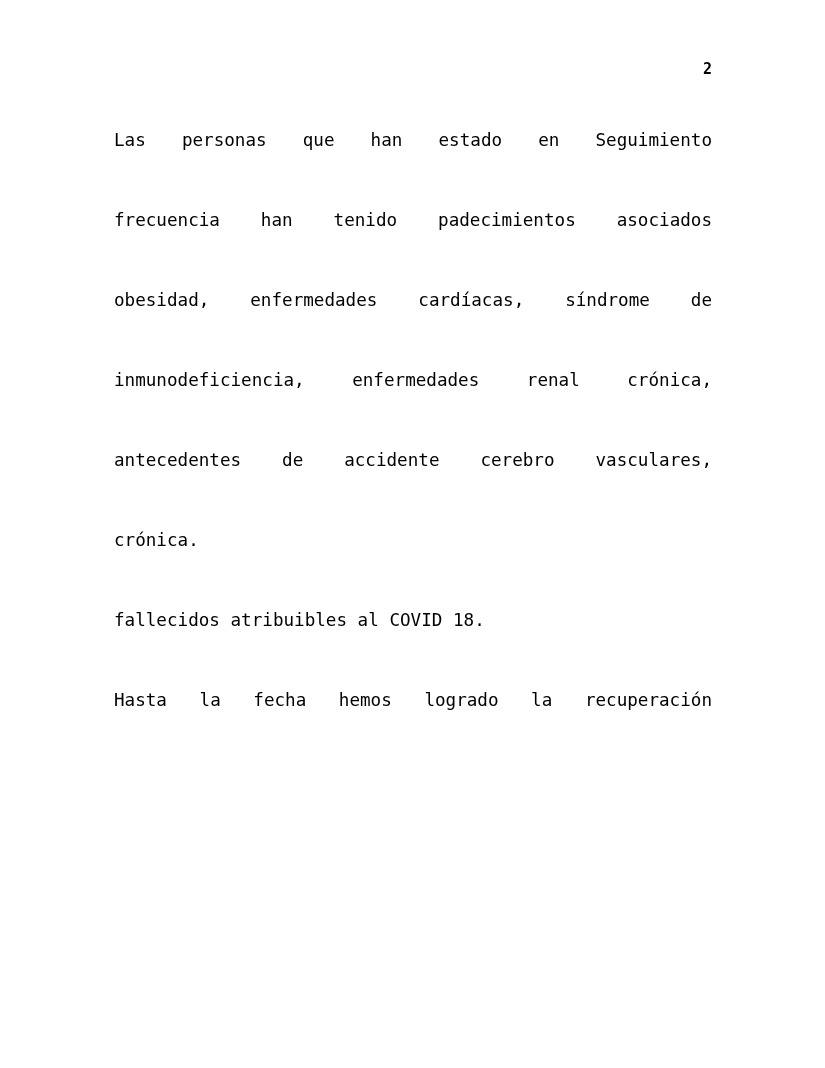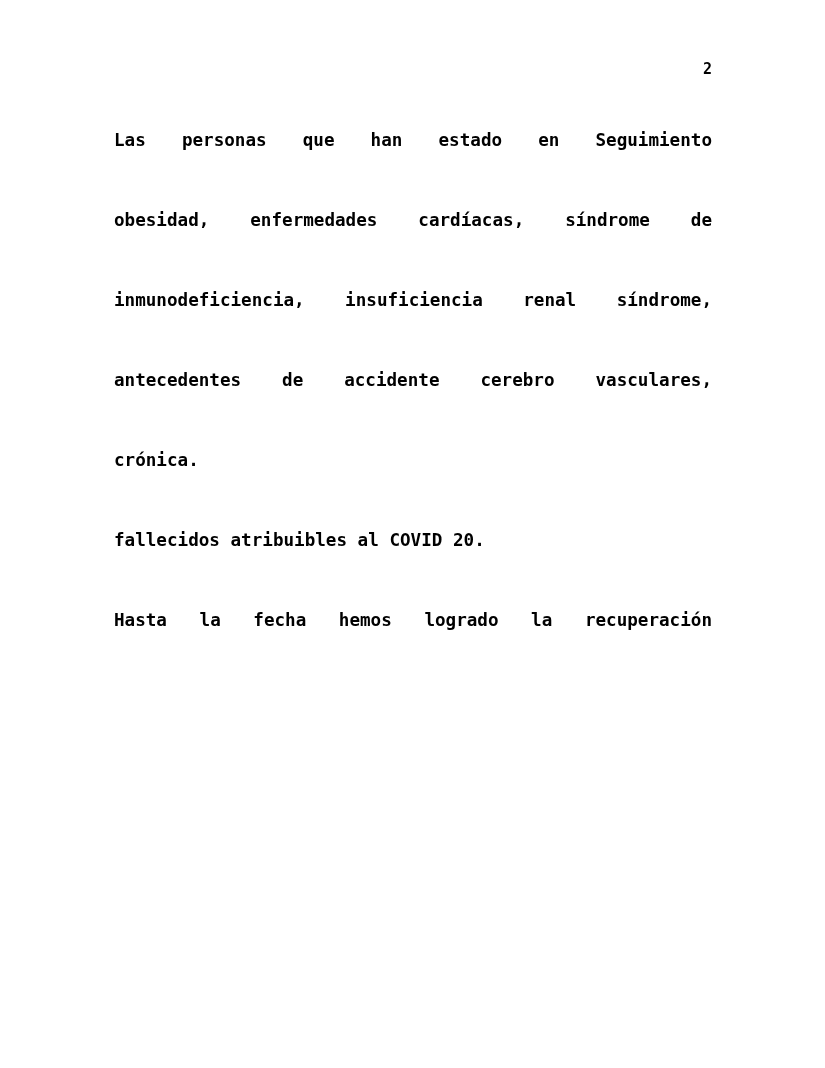--- a/index.html
+++ b/index.html
@@ -28,21 +28,21 @@
   }
   .content {
     position: absolute;
     left: 114px;
     top: 120px;
     width: 598px;
   }
   .para {
     font-family: "DejaVu Sans Mono", "Liberation Mono", monospace;
     font-size: 17.6px;
-    font-weight: bold;
+    font-weight: normal;
     line-height: 40px;
     text-align: justify;
     letter-spacing: 0px;
     margin: 0;
   }
   .para.spaced {
     margin-top: 40px;
   }
   
   .para .line {
@@ -62,28 +62,29 @@
 <body>
 
 <div class="page">
 
   <div class="page-number">2</div>
 
   <div class="content">
 
     <p class="para">
       <span class="line">Las personas que han estado en Seguimiento</span>
+      <span class="line">frecuencia han tenido padecimientos asociados</span>
       <span class="line">obesidad, enfermedades cardíacas, síndrome de</span>
-      <span class="line">inmunodeficiencia, insuficiencia renal síndrome,</span>
+      <span class="line">inmunodeficiencia, enfermedades renal crónica,</span>
       <span class="line">antecedentes de accidente cerebro vasculares,</span>
       <span class="line last">crónica.</span>
     </p>
 
     <p class="para spaced">
-      <span class="line last">fallecidos atribuibles al COVID 20.</span>
+      <span class="line last">fallecidos atribuibles al COVID 18.</span>
     </p>
 
     <p class="para spaced">
       <span class="line">Hasta la fecha hemos logrado la recuperación</span>
 
     </p>
 
   </div>
 </div>
 

